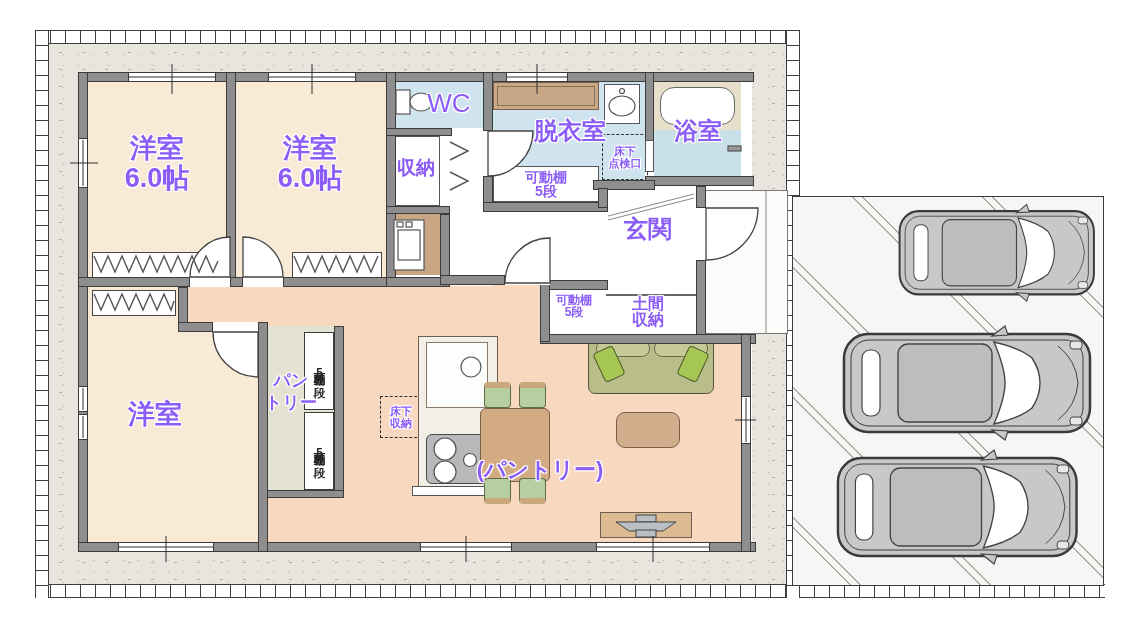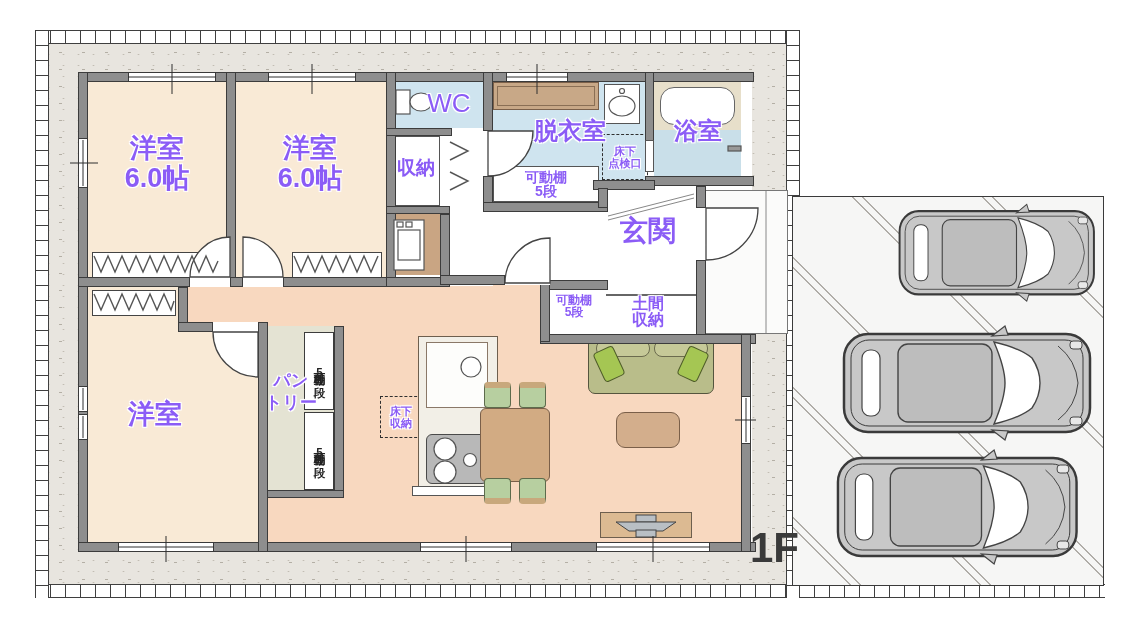--- a/index.html
+++ b/index.html
@@ -271,24 +271,24 @@
 
   <div class="abs lbl" style="left:97px;top:134px;width:120px;font-size:27px;">洋室</div>
   <div class="abs lbl" style="left:97px;top:164px;width:120px;font-size:27px;">6.0帖</div>
   <div class="abs lbl" style="left:250px;top:134px;width:120px;font-size:27px;">洋室</div>
   <div class="abs lbl" style="left:250px;top:164px;width:120px;font-size:27px;">6.0帖</div>
   <div class="abs lbl" style="left:95px;top:400px;width:120px;font-size:27px;">洋室</div>
   <div class="abs lbl" style="left:424px;top:90px;width:50px;font-size:26px;font-weight:normal;">WC</div>
   <div class="abs lbl" style="left:390px;top:158px;width:52px;font-size:19px;">収納</div>
   <div class="abs lbl" style="left:520px;top:118px;width:100px;font-size:24px;">脱衣室</div>
   <div class="abs lbl" style="left:668px;top:118px;width:60px;font-size:24px;">浴室</div>
-  <div class="abs lbl" style="left:612px;top:216px;width:72px;font-size:28px;">玄関</div>
+  <div class="abs lbl" style="left:612px;top:216px;width:72px;font-size:24px;">玄関</div>
   <div class="abs lbl" style="left:620px;top:296px;width:56px;font-size:16px;">土間</div>
   <div class="abs lbl" style="left:620px;top:312px;width:56px;font-size:16px;">収納</div>
   <div class="abs lbl" style="left:510px;top:170px;width:72px;font-size:14px;">可動棚</div>
   <div class="abs lbl" style="left:510px;top:184px;width:72px;font-size:14px;">5段</div>
   <div class="abs lbl" style="left:550px;top:294px;width:48px;font-size:12px;">可動棚</div>
   <div class="abs lbl" style="left:550px;top:306px;width:48px;font-size:12px;">5段</div>
   <div class="abs lbl" style="left:262px;top:372px;width:58px;font-size:17px;">パン</div>
   <div class="abs lbl" style="left:258px;top:394px;width:66px;font-size:17px;">トリー</div>
-  <div class="abs lbl" style="left:750px;top:526px;width:70px;font-size:42px;font-weight:600;color:#3a3a3a;text-shadow:none;text-align:left;">1F</div>
+  <div class="abs lbl" style="left:462px;top:458px;width:156px;font-size:22px;">(パントリー)</div>
 
 </div>
 
 </body></html>

